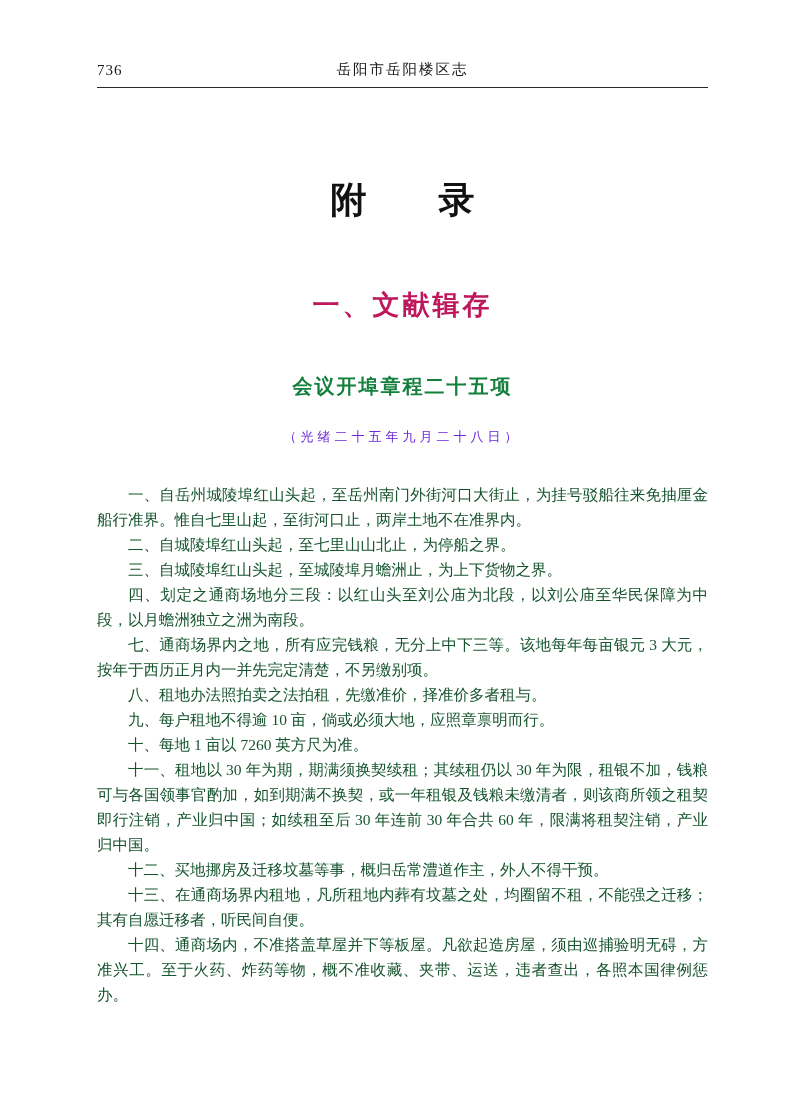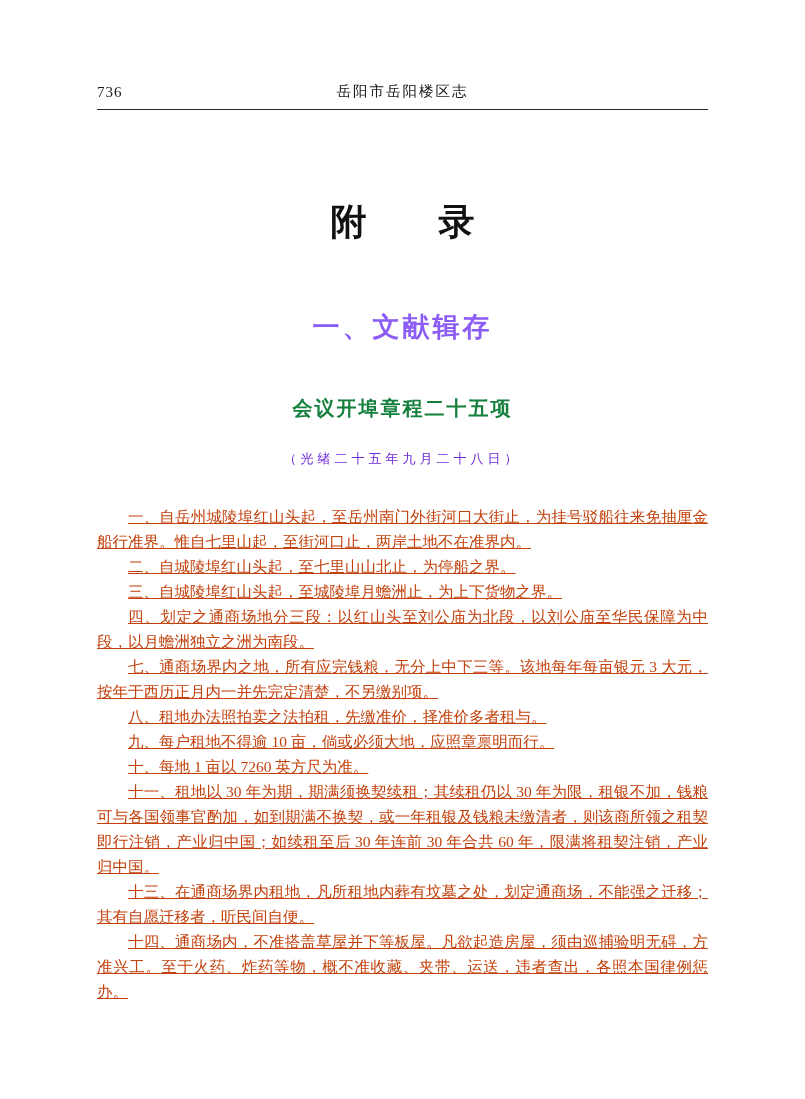--- a/index.html
+++ b/index.html
@@ -18,21 +18,21 @@
   }
   .content {
     position: absolute;
     left: 97px;
     right: 97px;
     top: 0;
   }
   
   .running-header {
     position: relative;
-    padding-top: 82px;
+    padding-top: 60px;
     padding-bottom: 8px;
     border-bottom: 1.5px solid #2a2a2a;
   }
   .page-number {
     position: absolute;
     left: 0;
     bottom: 8px;
     font-size: 15px;
     letter-spacing: 1px;
     font-family: "Liberation Serif", "DejaVu Serif", serif;
@@ -54,21 +54,21 @@
     font-family: "Liberation Sans", "DejaVu Sans", sans-serif;
     color: #111;
   }
   .section-title {
     margin-top: 62px;
     text-align: center;
     font-size: 27px;
     font-weight: bold;
     letter-spacing: 3px;
     font-family: "Liberation Sans", "DejaVu Sans", sans-serif;
-    color: #8b5cf6;
+    color: #be185d;
   }
   .doc-title {
     margin-top: 50px;
     text-align: center;
     font-size: 20px;
     font-weight: bold;
     letter-spacing: 2px;
     font-family: "Liberation Sans", "DejaVu Sans", sans-serif;
     color: #15803d;
   }
@@ -82,23 +82,22 @@
   
   .body-text {
     margin-top: 36px;
   }
   .body-text p {
     font-size: 15.5px;
     line-height: 25px;
     text-align: justify;
     text-justify: inter-ideograph;
     text-indent: 2em;
-    color: #c2410c;
+    color: #14532d;
     word-break: break-all;
-    text-decoration: underline;
   }
 </style>
 </head>
 <body>
 
 <div class="page">
   <div class="content">
 
     <div class="running-header">
       <span class="page-number">736</span>
@@ -116,19 +115,20 @@
     <div class="body-text">
       <p>一、自岳州城陵埠红山头起，至岳州南门外街河口大街止，为挂号驳船往来免抽厘金船行准界。惟自七里山起，至街河口止，两岸土地不在准界内。</p>
       <p>二、自城陵埠红山头起，至七里山山北止，为停船之界。</p>
       <p>三、自城陵埠红山头起，至城陵埠月蟾洲止，为上下货物之界。</p>
       <p>四、划定之通商场地分三段：以红山头至刘公庙为北段，以刘公庙至华民保障为中段，以月蟾洲独立之洲为南段。</p>
       <p>七、通商场界内之地，所有应完钱粮，无分上中下三等。该地每年每亩银元 3 大元，按年于西历正月内一并先完定清楚，不另缴别项。</p>
       <p>八、租地办法照拍卖之法拍租，先缴准价，择准价多者租与。</p>
       <p>九、每户租地不得逾 10 亩，倘或必须大地，应照章禀明而行。</p>
       <p>十、每地 1 亩以 7260 英方尺为准。</p>
       <p>十一、租地以 30 年为期，期满须换契续租；其续租仍以 30 年为限，租银不加，钱粮可与各国领事官酌加，如到期满不换契，或一年租银及钱粮未缴清者，则该商所领之租契即行注销，产业归中国；如续租至后 30 年连前 30 年合共 60 年，限满将租契注销，产业归中国。</p>
-      <p>十三、在通商场界内租地，凡所租地内葬有坟墓之处，划定通商场，不能强之迁移；其有自愿迁移者，听民间自便。</p>
+      <p>十二、买地挪房及迁移坟墓等事，概归岳常澧道作主，外人不得干预。</p>
+      <p>十三、在通商场界内租地，凡所租地内葬有坟墓之处，均圈留不租，不能强之迁移；其有自愿迁移者，听民间自便。</p>
       <p>十四、通商场内，不准搭盖草屋并下等板屋。凡欲起造房屋，须由巡捕验明无碍，方准兴工。至于火药、炸药等物，概不准收藏、夹带、运送，违者查出，各照本国律例惩办。</p>
 
     </div>
 
   </div>
 </div>
 
 </body></html>

